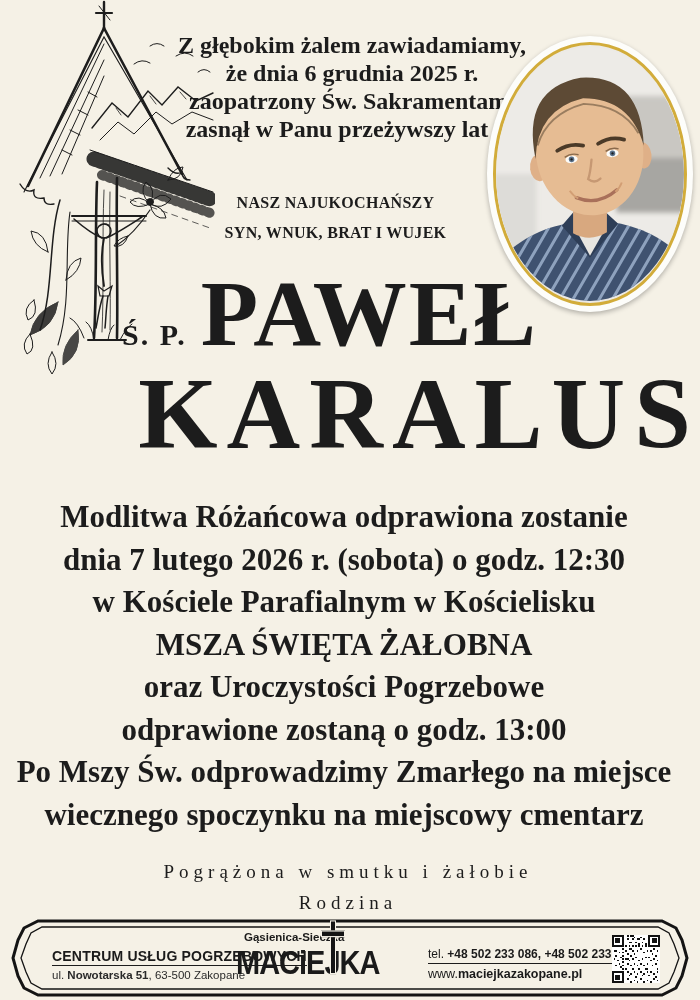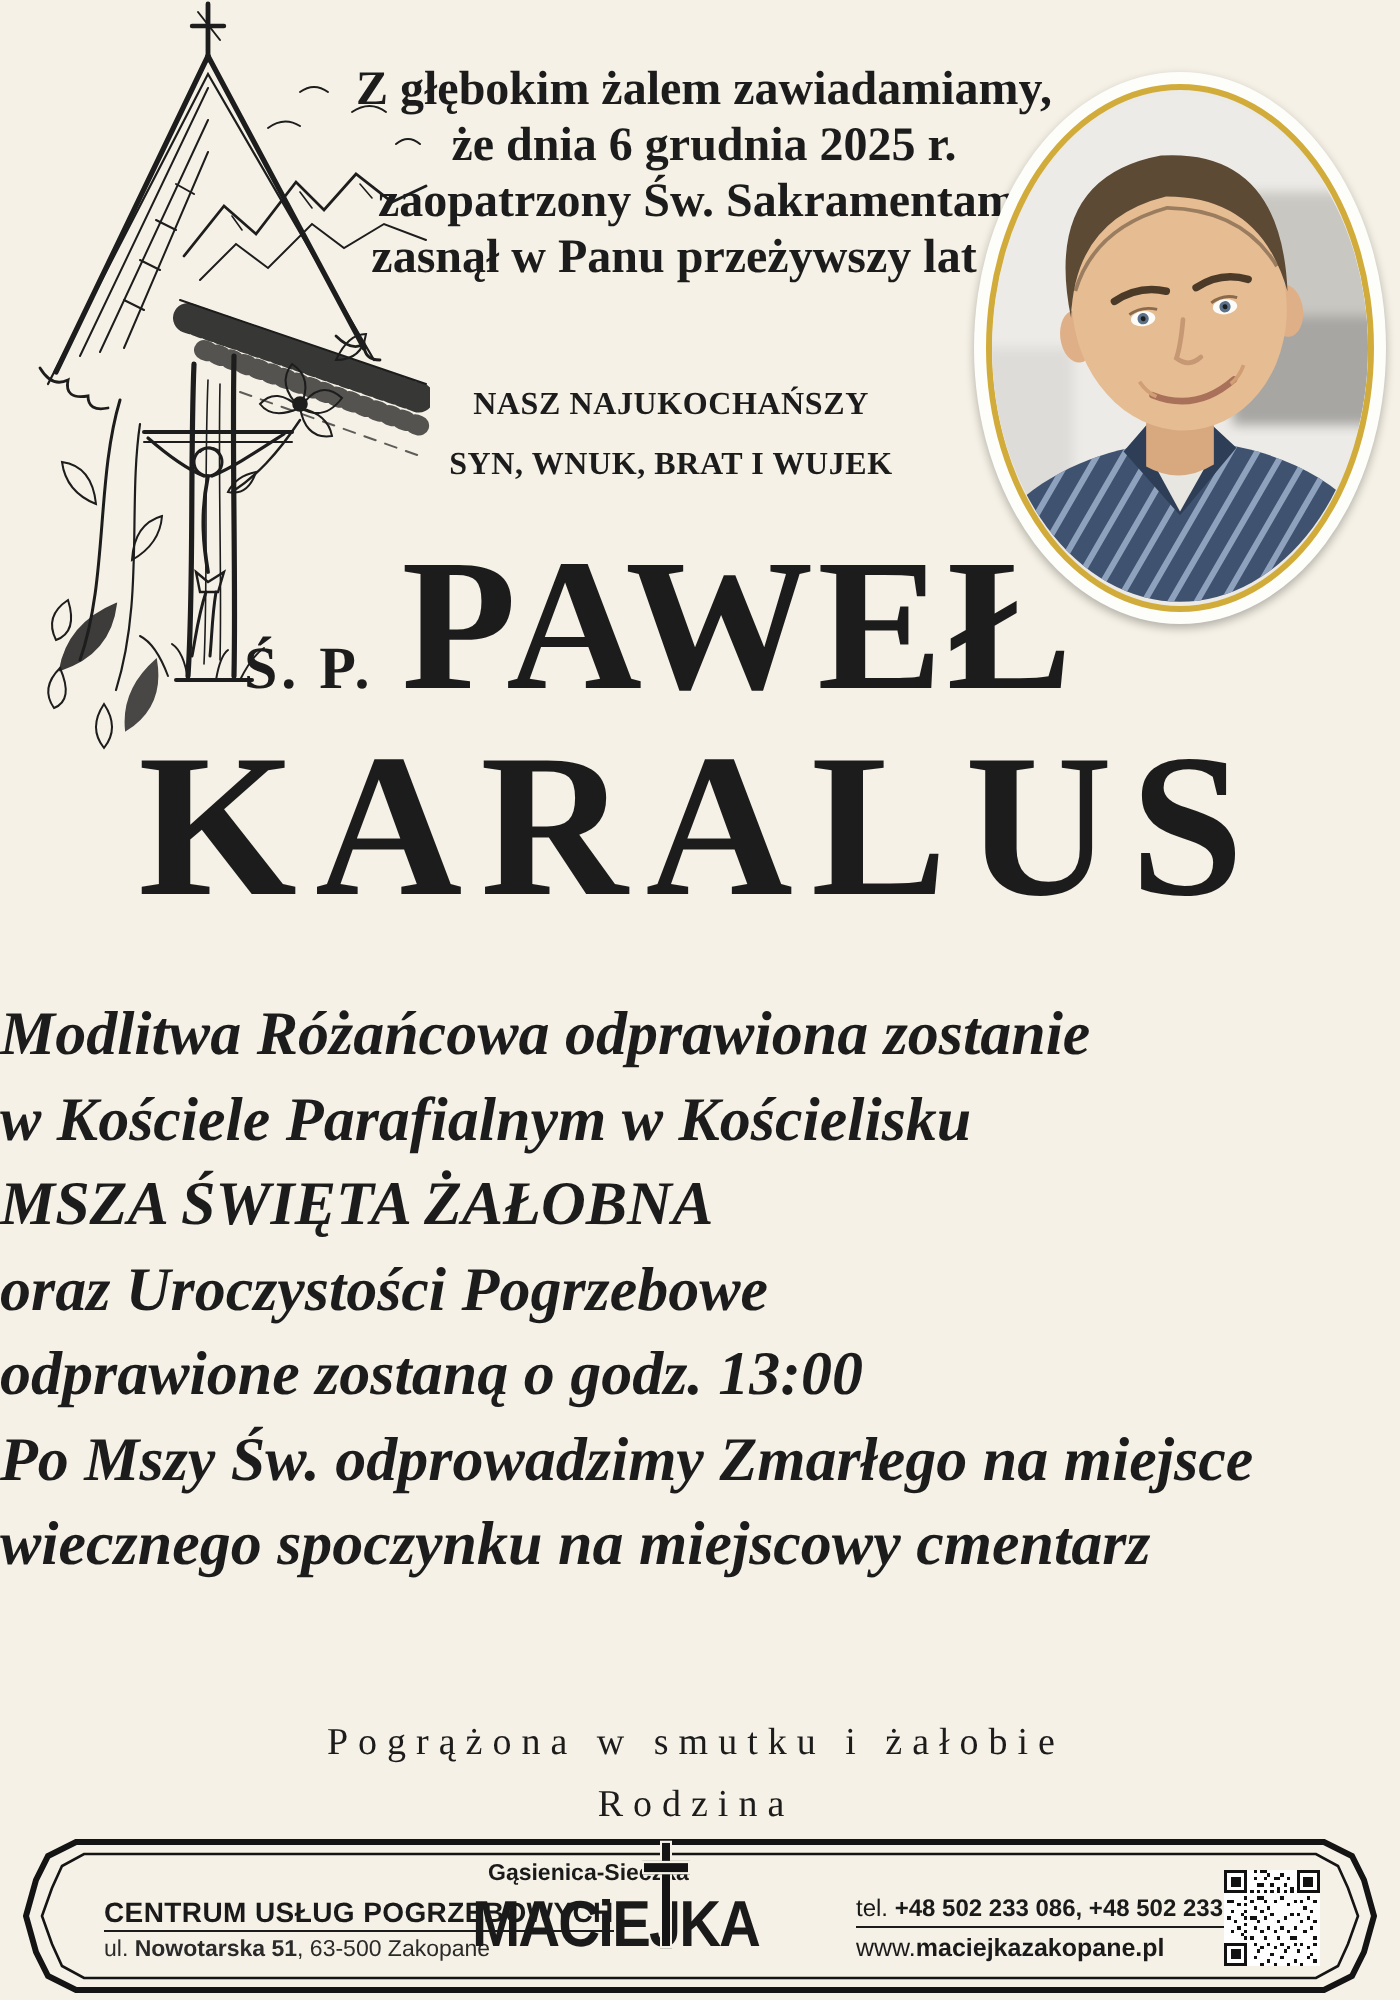--- a/index.html
+++ b/index.html
@@ -22,25 +22,25 @@
          border-radius:50%;background:#fdfdfa;padding:6px;box-sizing:border-box;
          box-shadow:0 2px 5px rgba(0,0,0,.28);}
   .photo-gold{width:100%;height:100%;border-radius:50%;border:3px solid #d2ac3a;
          overflow:hidden;background:#eceae6;box-sizing:border-box;}
   .photo-gold svg{display:block;width:100%;height:100%;}
 
   .name-row{position:absolute;left:0;top:266px;width:660px;display:flex;
          justify-content:center;align-items:baseline;gap:14px;}
   .sp{font-size:30px;font-weight:bold;letter-spacing:2px;}
   .firstname{font-size:94px;font-weight:bold;line-height:1;letter-spacing:2px;}
-  .surname{position:absolute;left:0;top:360px;width:700px;text-align:center;
+  .surname{position:absolute;left:0;top:360px;width:700px;text-align:right;
          font-size:102px;font-weight:bold;line-height:108px;letter-spacing:9px;}
 
-  .ceremony{position:absolute;left:0;top:496px;width:688px;
-         font-weight:bold;font-size:31px;line-height:42.5px;font-style:italic;}
+  .ceremony{position:absolute;left:0;top:496px;width:688px;text-align:center;
+         font-weight:bold;font-size:31px;line-height:42.5px;}
 
   .farewell{position:absolute;left:0;top:856px;width:696px;text-align:center;
          font-size:19px;line-height:31px;letter-spacing:5px;}
 
   .footer{position:absolute;left:8px;top:918px;width:684px;height:80px;
          font-family:"Liberation Sans", sans-serif;color:#1a1a1a;}
   .frame-svg{position:absolute;left:0;top:0;width:684px;height:80px;}
   .company{position:absolute;left:44px;top:30px;}
   .company-name{font-size:14px;font-weight:bold;letter-spacing:.2px;
          border-bottom:1.5px solid #1c1c1c;padding-bottom:1px;}
@@ -203,20 +203,21 @@
   </div>
 
   <div class="name-row">
     <span class="sp">Ś. P.</span>
     <span class="firstname">PAWEŁ</span>
   </div>
   <div class="surname">KARALUS</div>
 
   <div class="ceremony">
     <div>Modlitwa Różańcowa odprawiona zostanie</div>
+    <div>dnia 7 lutego 2026 r. (sobota) o godz. 12:30</div>
     <div>w Kościele Parafialnym w Kościelisku</div>
     <div>MSZA ŚWIĘTA ŻAŁOBNA</div>
     <div>oraz Uroczystości Pogrzebowe</div>
     <div>odprawione zostaną o godz. 13:00</div>
     <div>Po Mszy Św. odprowadzimy Zmarłego na miejsce</div>
     <div>wiecznego spoczynku na miejscowy cmentarz</div>
   </div>
 
   <div class="farewell">
     <div>Pogrążona w smutku i żałobie</div>

